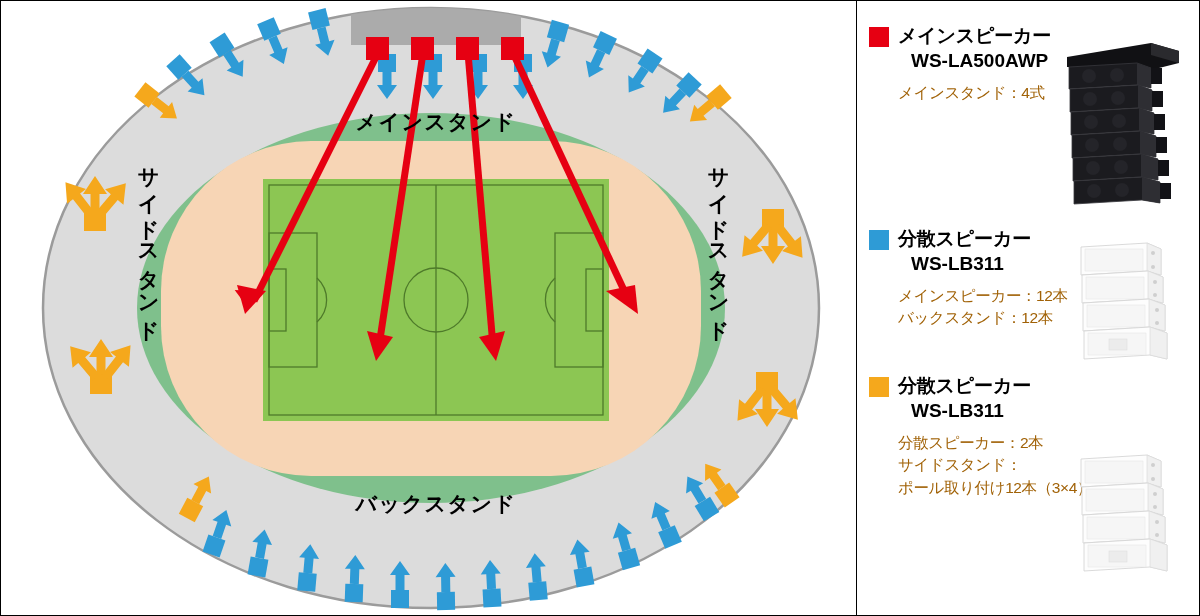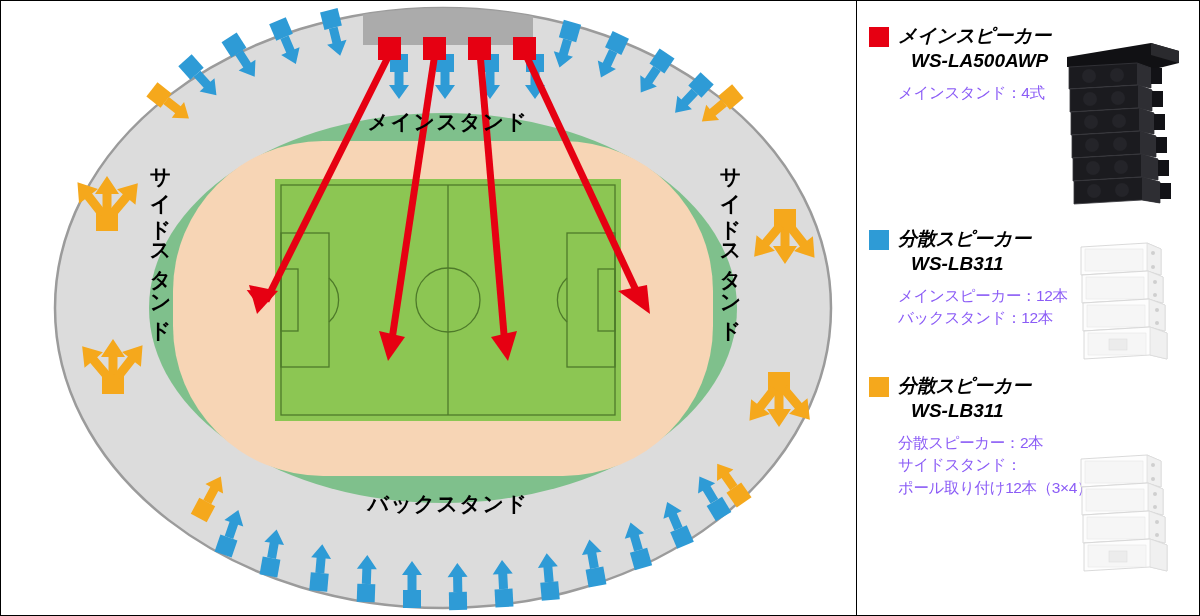--- a/index.html
+++ b/index.html
@@ -11,21 +11,21 @@
   #page {
     position: relative;
     width: 1200px;
     height: 616px;
     background: #ffffff;
     border: 1px solid #000000;
     overflow: hidden;
   }
   #stadium-panel {
     position: absolute;
-    left: 12px; top: 0;
+    left: 0; top: 0;
     width: 860px; height: 614px;
   }
   #divider {
     position: absolute;
     left: 855px; top: 0;
     width: 1px; height: 614px;
     background: #000000;
   }
   #legend-panel {
     position: absolute;
@@ -44,29 +44,28 @@
   }
   .sw.red { background: #E60012; }
   .sw.blue { background: #2E9BD6; }
   .sw.orange { background: #F5A81C; }
   .legend-title {
     font-weight: bold;
     font-size: 19px;
     line-height: 1.32;
     color: #000000;
     letter-spacing: -0.2px;
-    font-style: italic;
   }
   .legend-title .model { letter-spacing: 0px; margin-left: 13px; }
   .legend-detail {
     margin-left: 29px;
     margin-top: 9px;
     font-size: 15.5px;
     line-height: 1.44;
-    color: #8b5cf6;
+    color: #a16207;
     letter-spacing: -0.4px;
   }
   .spk-img { position: absolute; }
 </style>
 </head>
 <body>
 
 <div id="page">
 
   <div id="stadium-panel">

